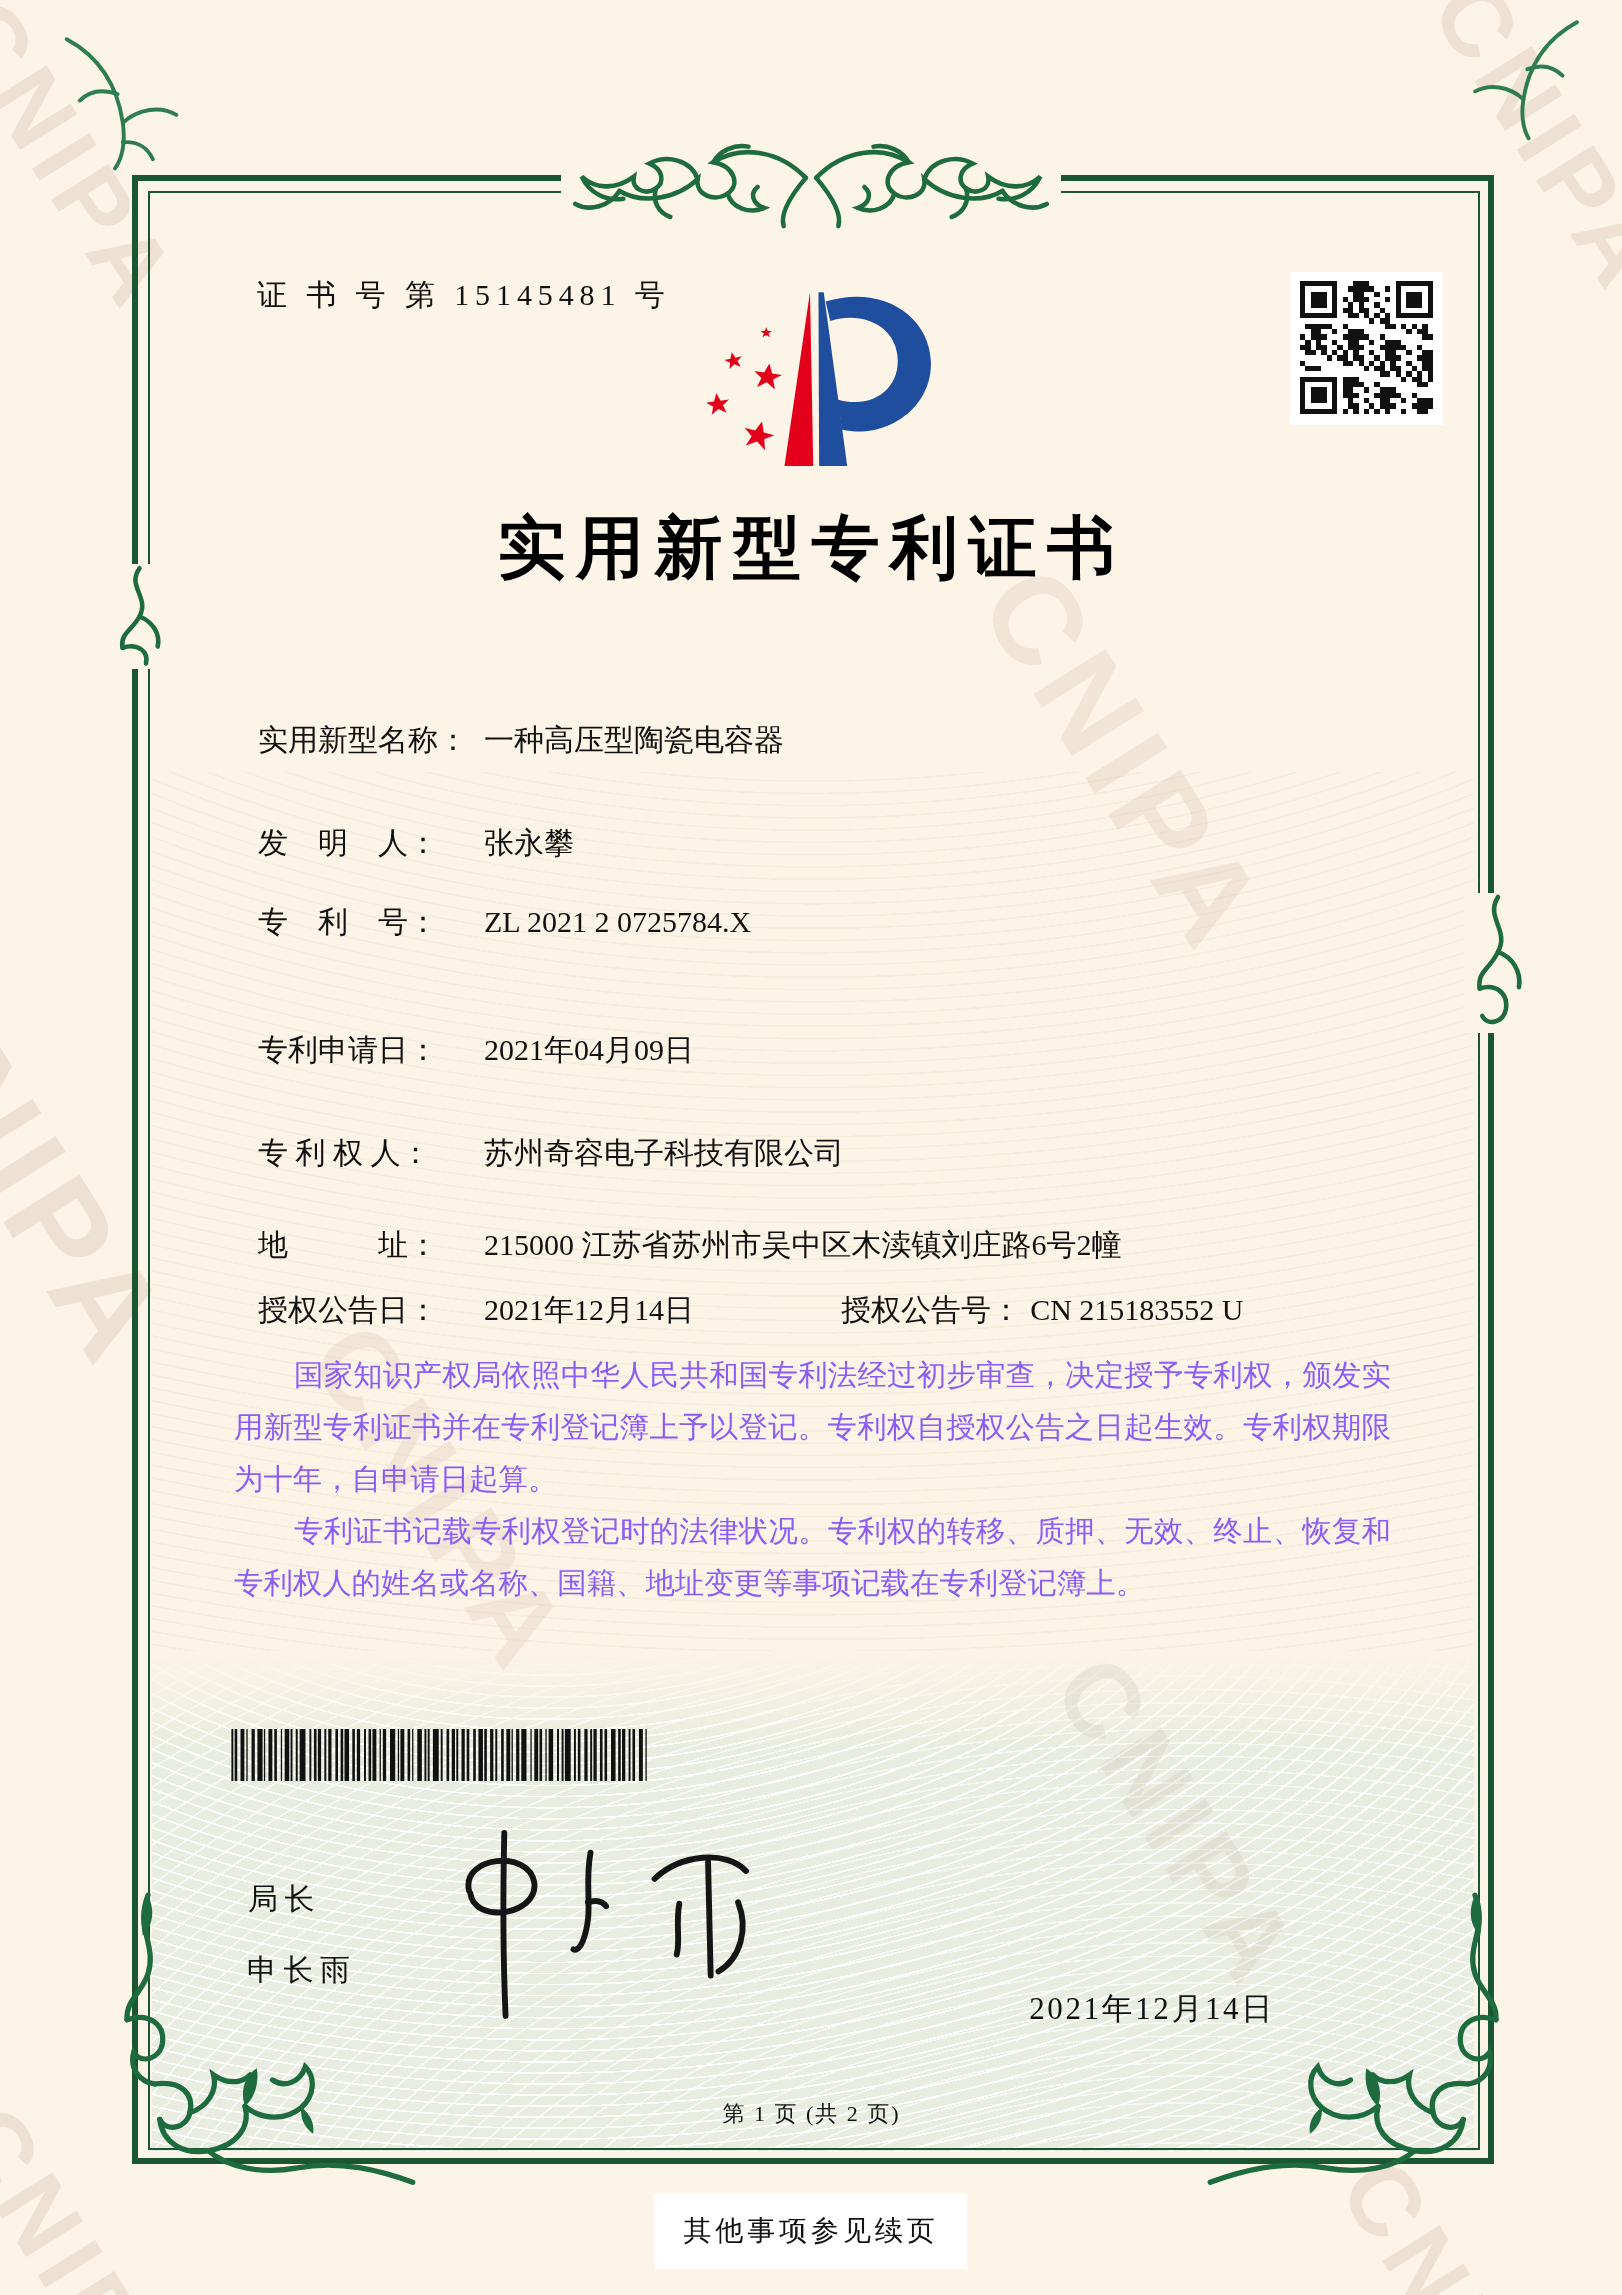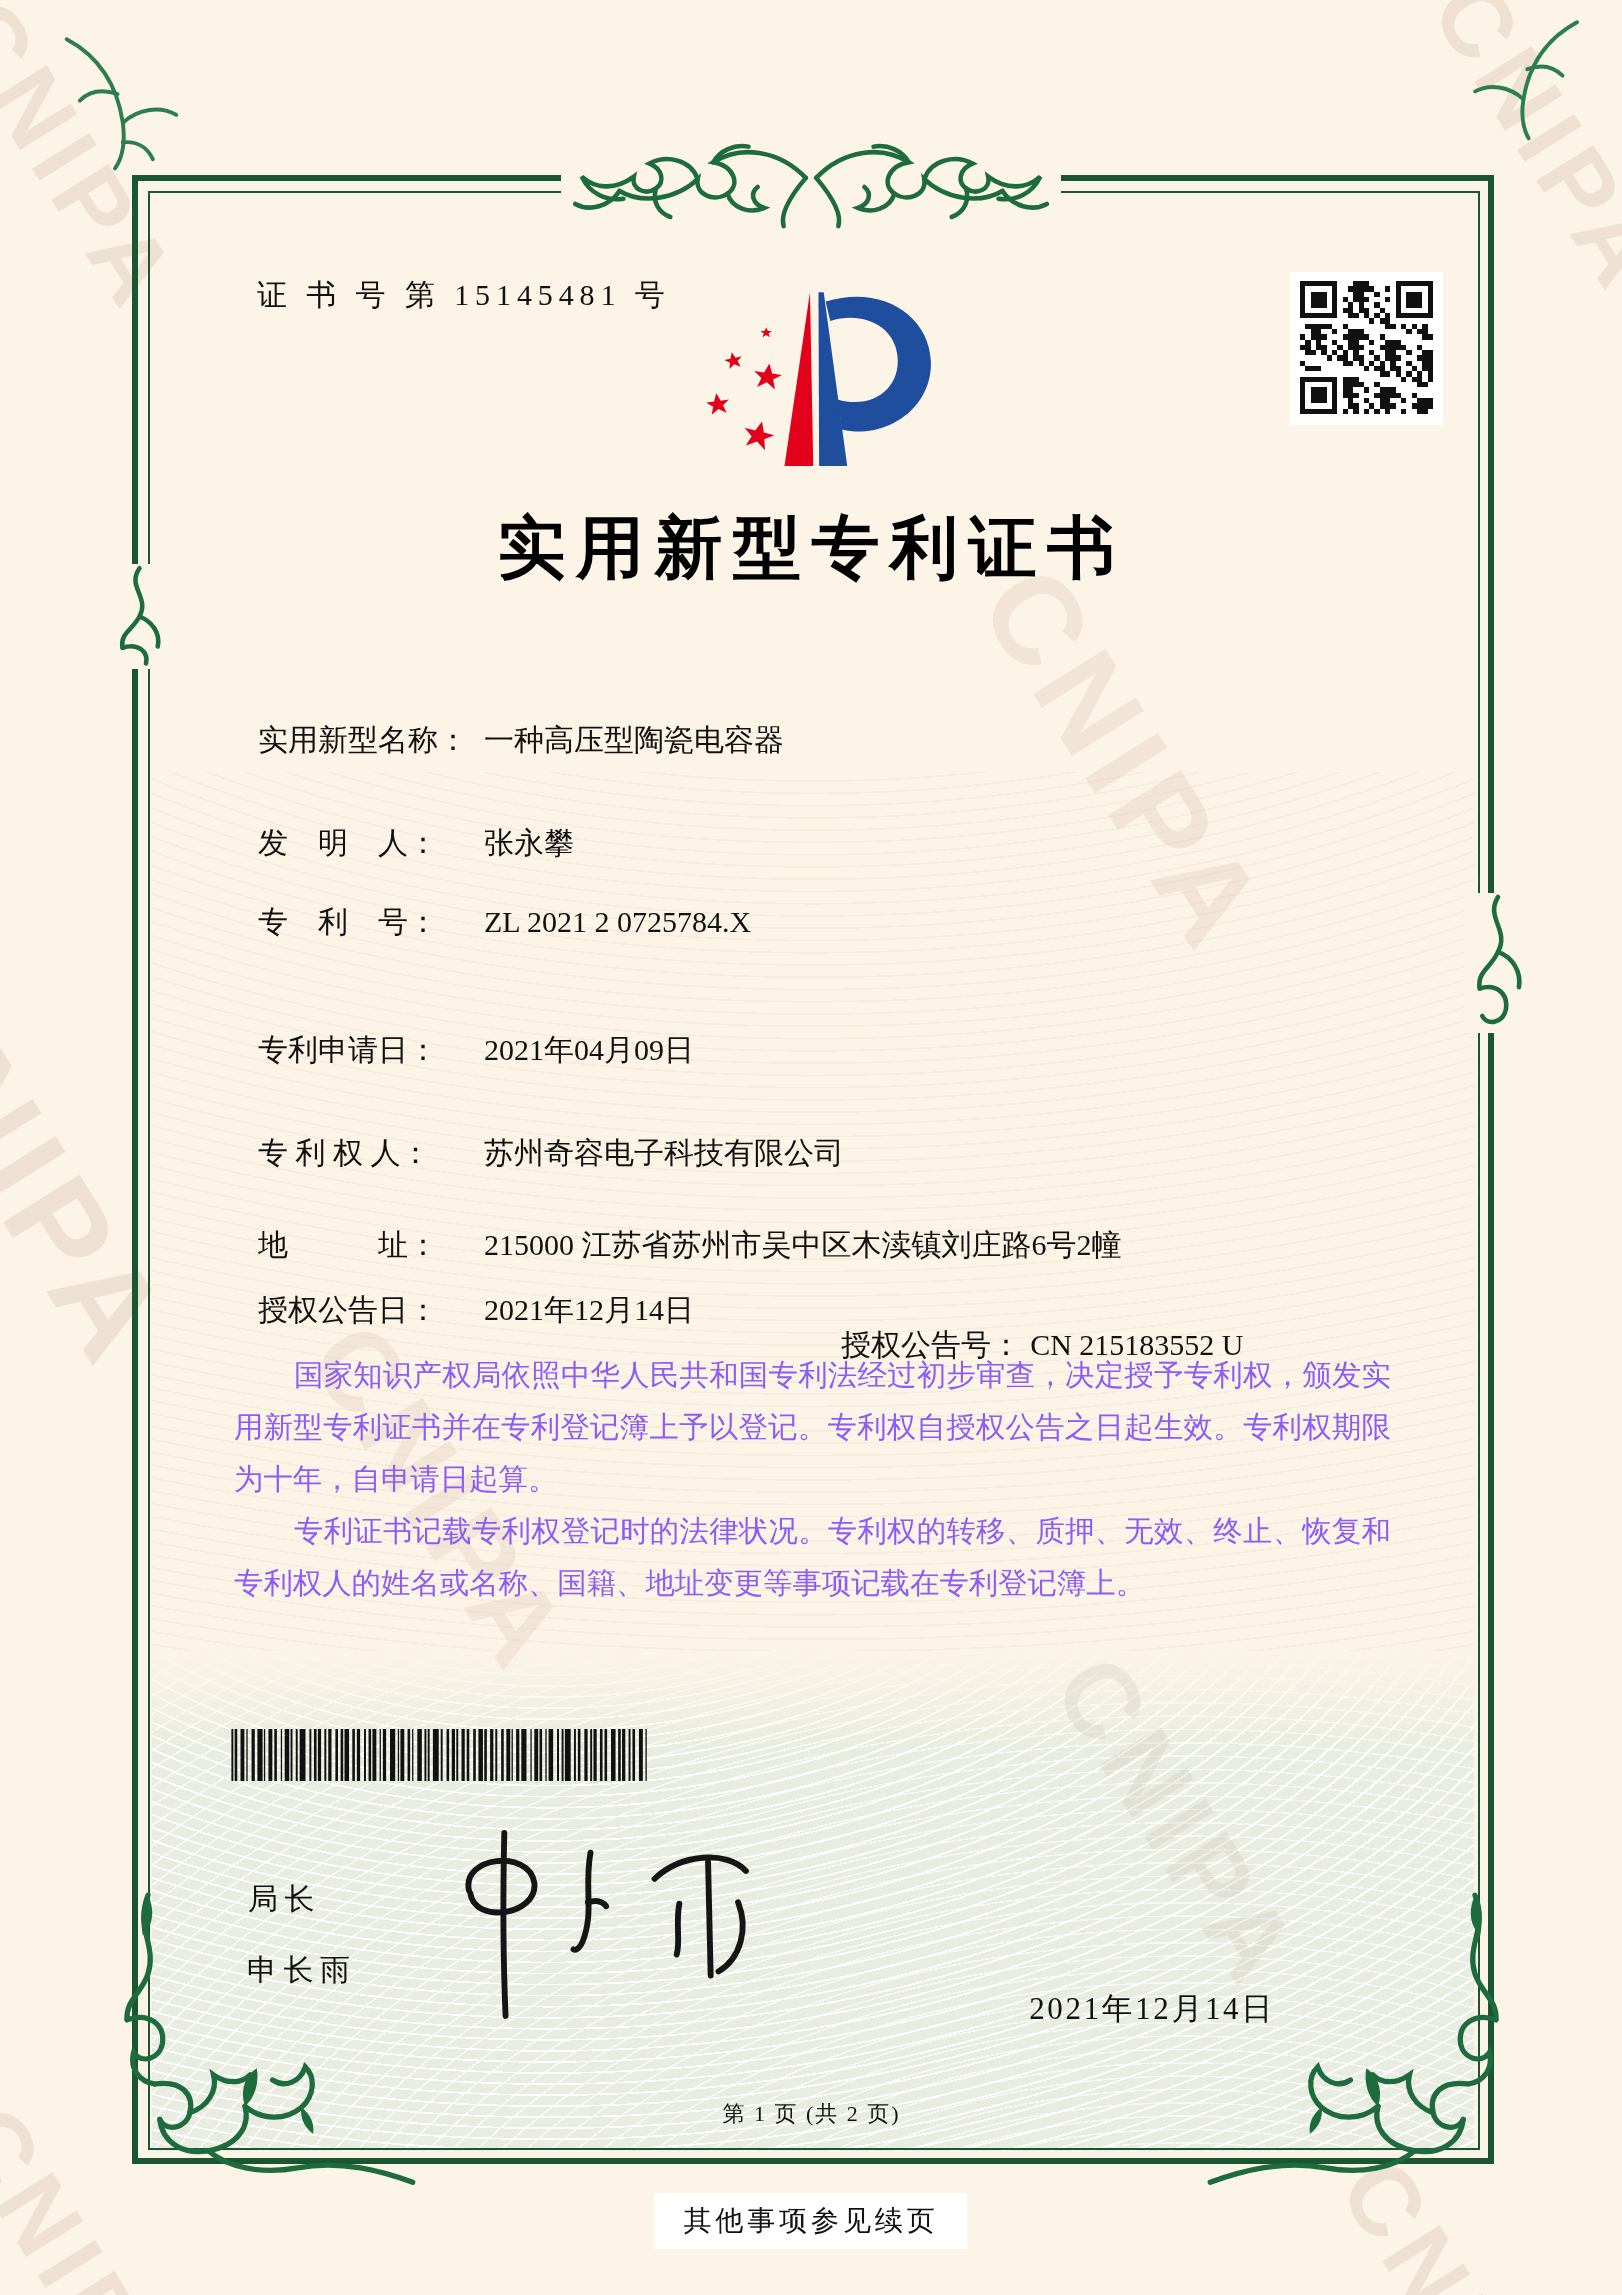--- a/index.html
+++ b/index.html
@@ -39,37 +39,37 @@
   .logo{position:absolute;left:707px;top:274px;width:236px;height:209px;}
   .qr{position:absolute;left:1290px;top:272px;width:153px;height:153px;background:#fff;
     display:flex;align-items:center;justify-content:center;}
   .title{position:absolute;left:0;top:503px;width:1623px;text-align:center;
     font-size:68px;font-weight:bold;letter-spacing:10.5px;color:#000000;}
 
   
   .row{position:absolute;left:258px;font-size:30px;color:#111;white-space:nowrap;}
   .row .lab{display:inline-block;min-width:226px;}
   .row.second{left:841px;}
-  .row.second .lab{min-width:0;margin-right:9.2px;margin-top:35px;}
+  .row.second .lab{min-width:0;margin-right:9.2px;}
 
   
   .para{position:absolute;left:234px;width:1157px;font-size:29.4px;line-height:52px;
     color:#8b5cf6;text-align:justify;text-indent:60px;}
 
   
   .barcode{position:absolute;left:230px;top:1729px;width:424px;height:52px;}
   .officer-title{position:absolute;left:248px;top:1879px;font-size:30px;letter-spacing:6.5px;color:#111;}
   .officer-name{position:absolute;left:247px;top:1950px;font-size:30px;letter-spacing:6.5px;color:#111;}
   .signature{position:absolute;left:419px;top:1820px;width:471px;height:209px;}
   .issue-date{position:absolute;left:982px;top:1988px;width:340px;text-align:center;
     font-size:31px;letter-spacing:2.6px;color:#111;}
   .page-info{position:absolute;left:0;top:2099px;width:1623px;text-align:center;
     font-size:22px;letter-spacing:2px;color:#111;}
   .cont-note{position:absolute;left:811px;top:2193px;transform:translateX(-50%);
-    background:#fff;padding:9px 29px;font-size:28px;letter-spacing:3.9px;color:#111;}
+    background:#fff;padding:19px 29px;font-size:28px;letter-spacing:3.9px;color:#111;}
 </style>
 </head>
 <body>
 
 <div class="page">
 
   <div class="wave-faint"></div>
   <div class="wave-strong"></div>
 
   <div class="wm" style="left:19.6px;top:-19.6px;font-size:98px;">CNIPA</div>

